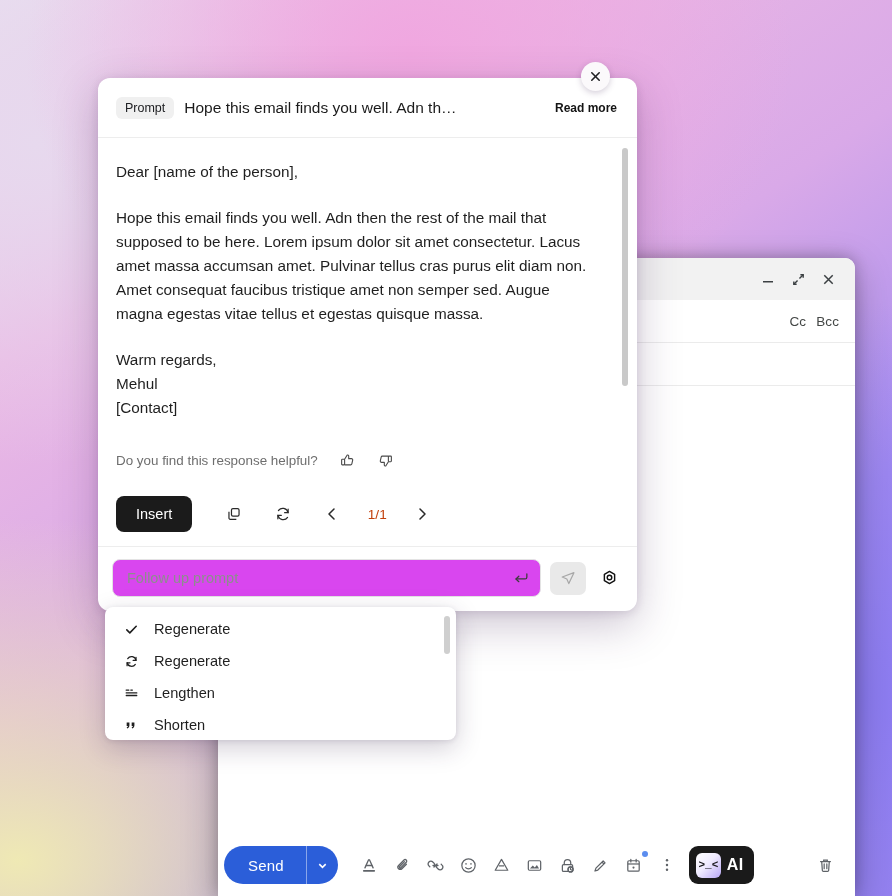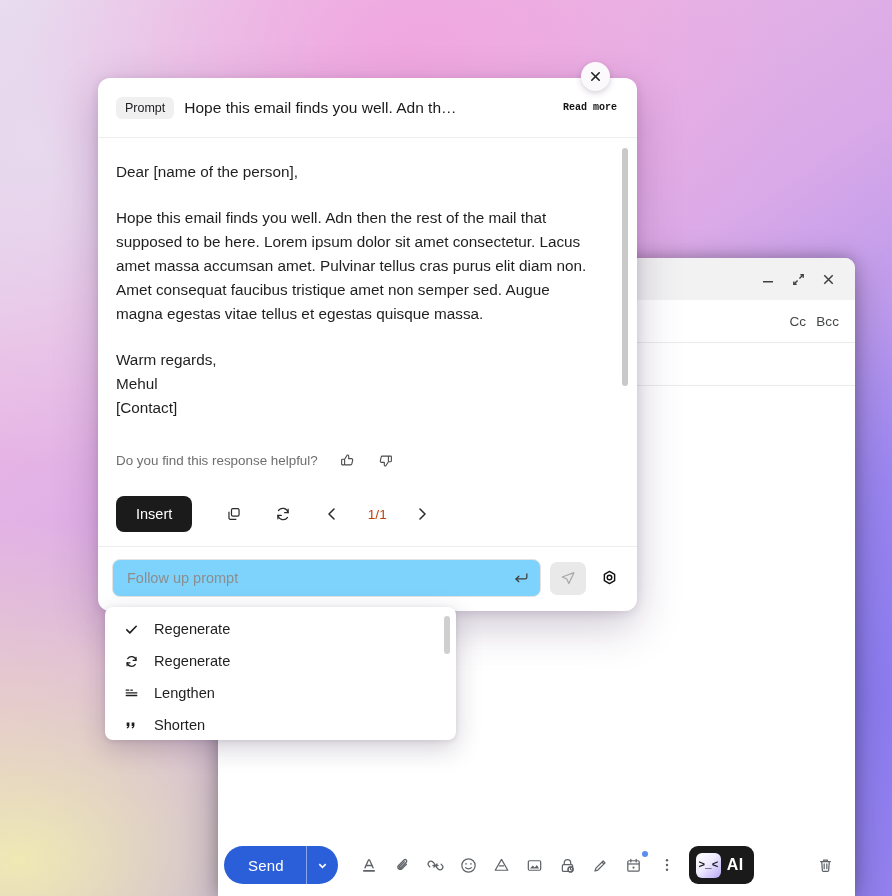--- a/index.html
+++ b/index.html
@@ -171,23 +171,22 @@
     flex: 0 0 auto;
   }
   #prompt-text {
     flex: 1 1 auto;
     font-size: 15.5px;
     color: #1b1b1b;
     white-space: nowrap; overflow: hidden; text-overflow: ellipsis;
   }
   #read-more {
     flex: 0 0 auto;
-    font-size: 10px; font-weight: 600; color: #141414;
-    cursor: pointer;
-    font-family: Liberation Mono, monospace;
+    font-size: 12px; font-weight: 600; color: #141414;
+    cursor: pointer;
   }
 
   #response-scroll {
     flex: 1 1 auto;
     position: relative;
     padding: 22px 38px 10px 18px;
     overflow: hidden;
   }
   #response-body p {
     font-size: 15.3px;
@@ -240,21 +239,21 @@
     display: flex; align-items: center; gap: 9px;
     padding: 12px 14px 14px 14px;
   }
   #followup-input-wrap {
     flex: 1 1 auto;
     height: 38px;
     border: 1px solid #e3e3e3;
     border-radius: 8px;
     display: flex; align-items: center;
     padding: 0 10px 0 14px;
-    background: #7dd3fc;
+    background: #d946ef;
   }
   #followup-input {
     flex: 1 1 auto;
     border: none; outline: none;
     font-size: 14.5px;
     color: #1f1f1f;
     font-family: "Liberation Sans", sans-serif;
     background: transparent;
   }
   #followup-input::placeholder { color: #8d8d8d; }

